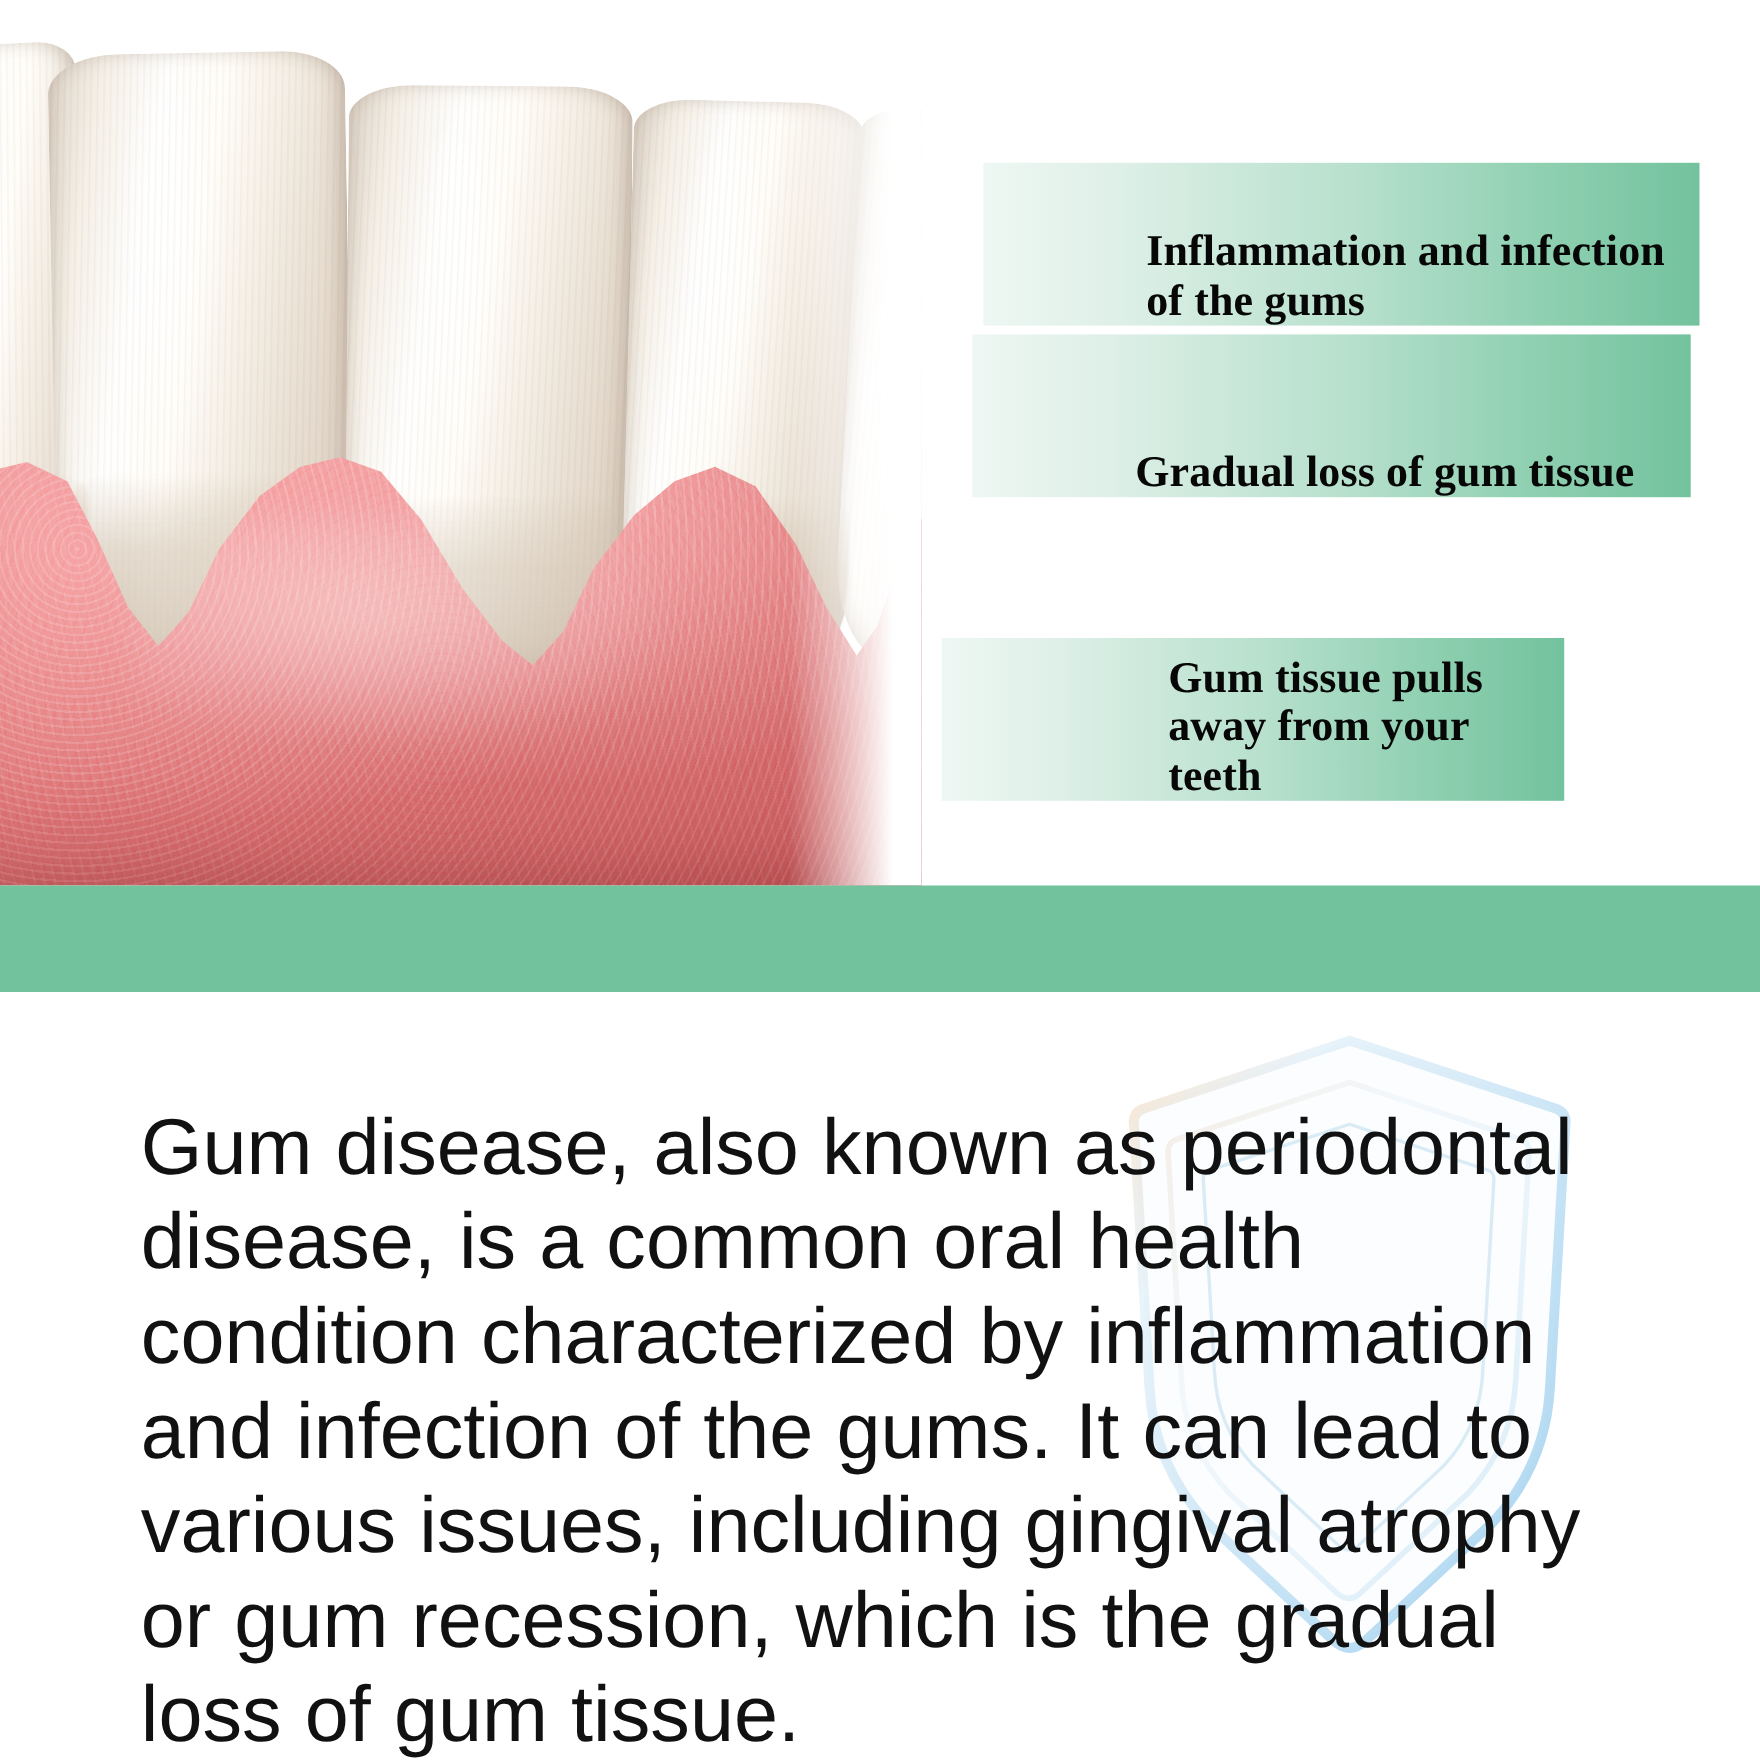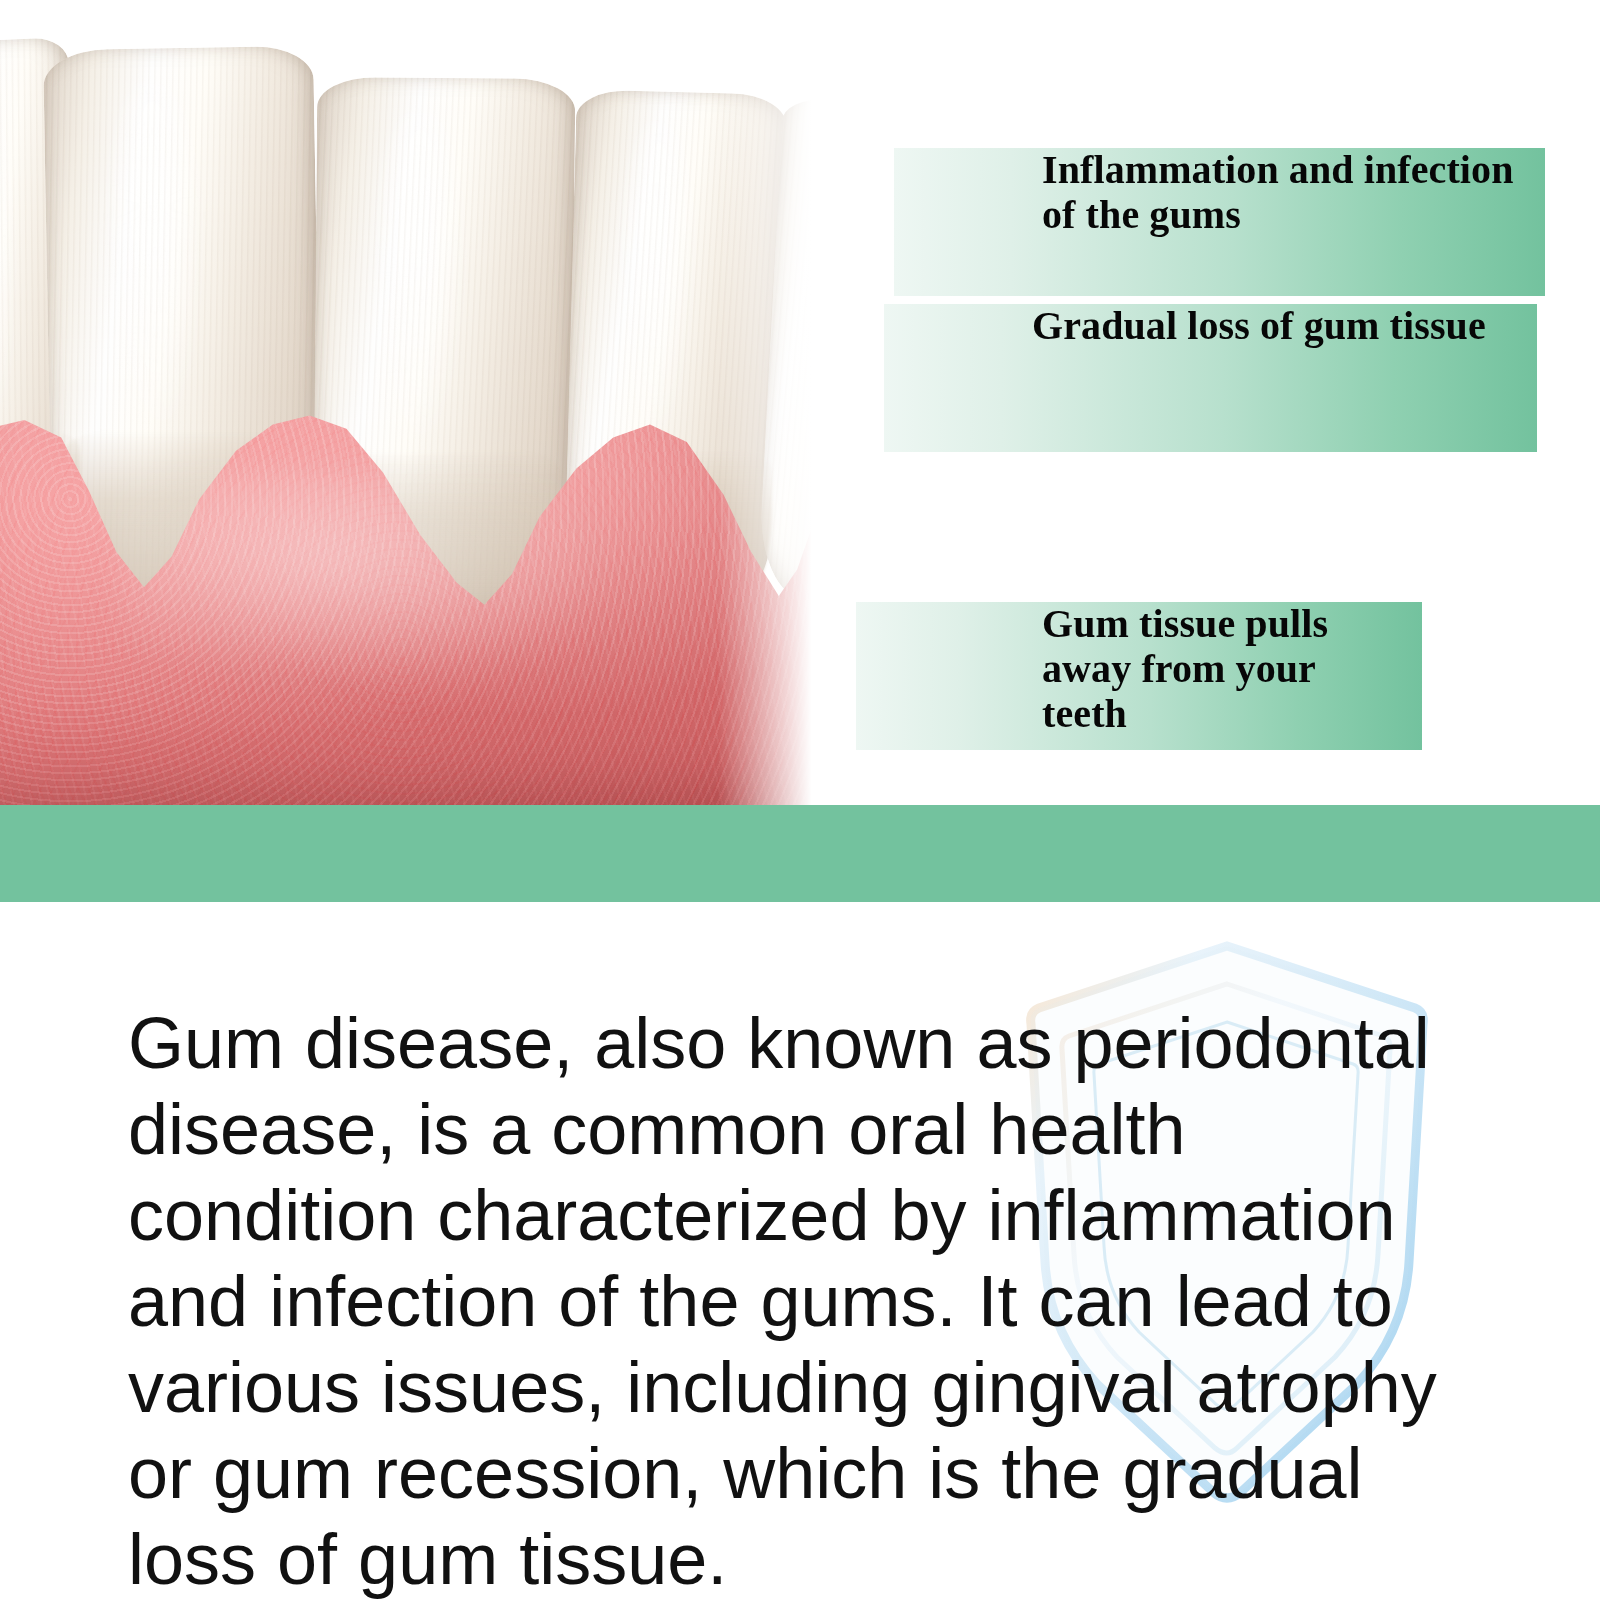--- a/index.html
+++ b/index.html
@@ -103,31 +103,31 @@
     
     position:absolute; right:0; top:0; width:120px; height:805px;
     background:linear-gradient(90deg, rgba(255,255,255,0), #ffffff 78%);
   }
 
   
   .callouts { position:absolute; left:0; top:0; width:1600px; height:805px; }
   .callout{
     position:absolute; height:148px;
     background:linear-gradient(90deg, #eef7f3 0%, #dff0e8 18%, #b7e0cd 52%, #8fd0b1 78%, #73c29e 100%);
-    display:flex; align-items:flex-start;
+    display:flex; align-items:flex-end;
   }
   .callout-text{
     font-family:"Liberation Serif", "DejaVu Serif", serif;
     font-weight:700; font-size:40px; line-height:1.12; color:#070707;
     letter-spacing:.1px; padding-left:148px; padding-right:18px;
   }
   .c1{ left:894px; top:148px; width:651px; }
   .c2{ left:884px; top:304px; width:653px; }
   .c3{ left:856px; top:459px; width:689px; }
-  .c4{ left:856px; top:602px; width:566px; }
+  .c4{ left:856px; top:580px; width:566px;padding-left:20px; }
   .c3 .callout-text,
   .c4 .callout-text{ padding-left:186px; }
 
   
   .green-band{ position:absolute; left:0; top:805px; width:1600px; height:97px; background:#73c29e; }
 
   
   .body-section{ position:absolute; left:0; top:902px; width:1600px; height:698px; background:#fff; overflow:hidden; }
 
   

